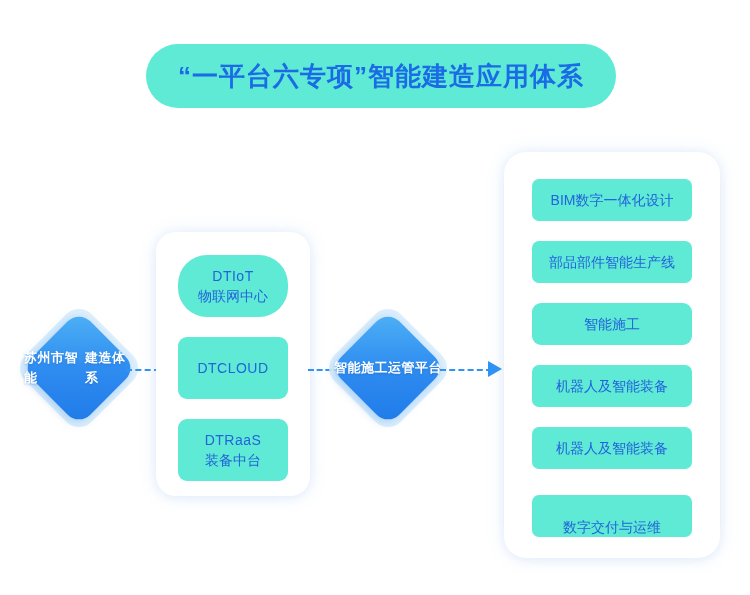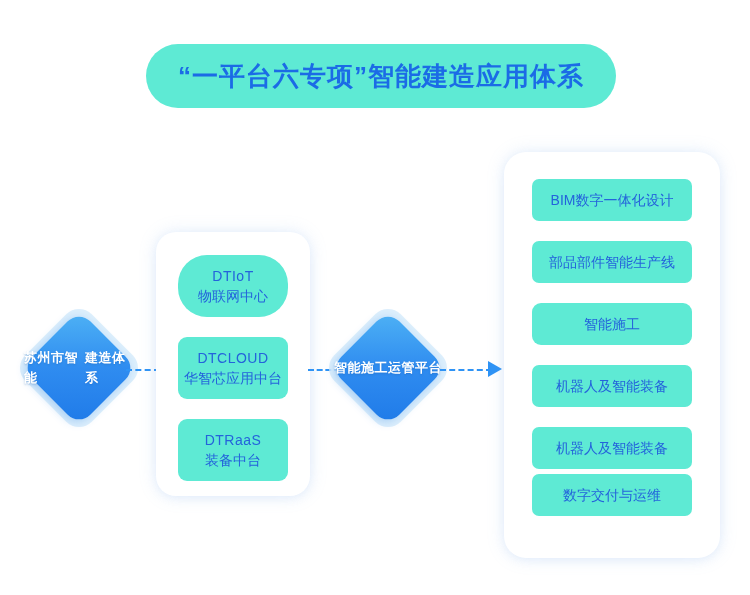--- a/index.html
+++ b/index.html
@@ -184,21 +184,20 @@
 <div class="dash dash-1"></div>
 
 <div class="panel panel-mid"></div>
 
 <div class="chip chip-mid" style="top:255px;border-radius:29px;">
   <span class="line1">DTIoT</span>
   <span class="line2">物联网中心</span>
 </div>
 <div class="chip chip-mid" style="top:337px;">
   <span class="line1">DTCLOUD</span>
-  <span class="line2">华智芯应用中台</span>
 </div>
 <div class="chip chip-mid" style="top:419px;">
   <span class="line1">DTRaaS</span>
   <span class="line2">装备中台</span>
 </div>
 
 <div class="dash dash-2"></div>
 
 <div class="node node-mid">
   <div class="halo"></div>
@@ -222,15 +221,15 @@
 </div>
 <div class="chip chip-right" style="top:303px;border-radius:9px;">
   <span class="line1">智能施工</span>
 </div>
 <div class="chip chip-right" style="top:365px;">
   <span class="line1">机器人及智能装备</span>
 </div>
 <div class="chip chip-right" style="top:427px;">
   <span class="line1">机器人及智能装备</span>
 </div>
-<div class="chip chip-right" style="top:474px;">
+<div class="chip chip-right" style="top:495px;justify-content:flex-end;">
   <span class="line1">数字交付与运维</span>
 </div>
 
 </body></html>

